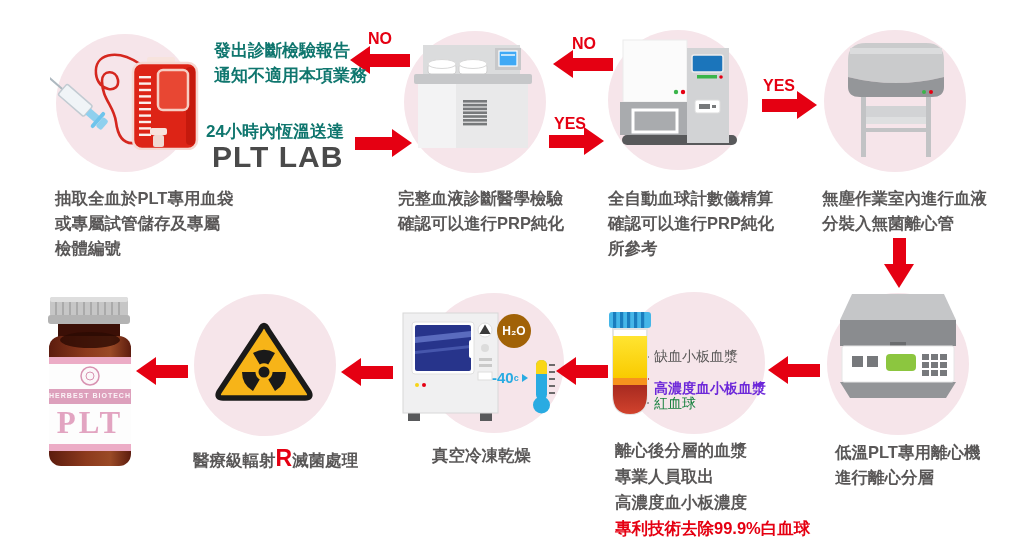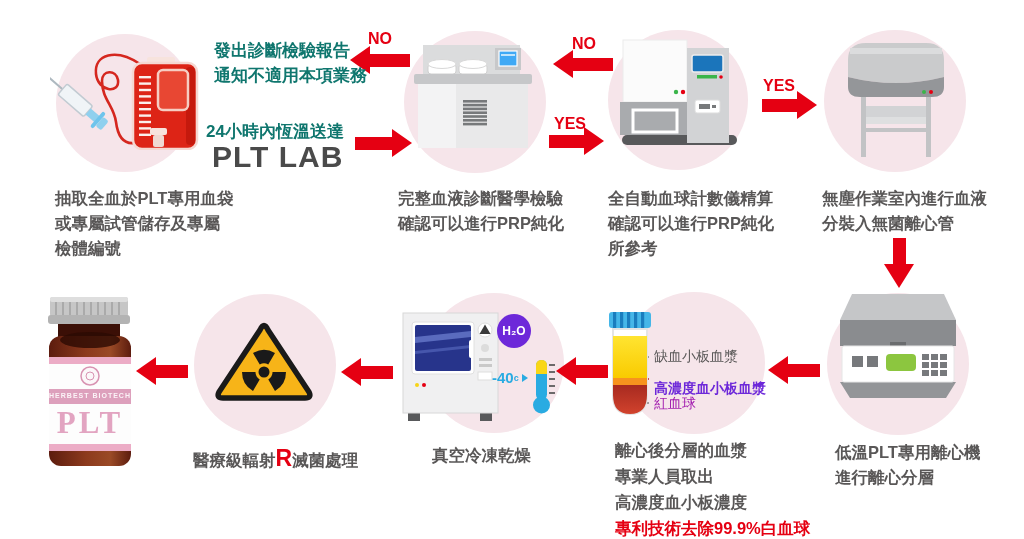--- a/index.html
+++ b/index.html
@@ -19,21 +19,21 @@
   .arr{position:absolute;display:flex;align-items:center;}
   .arr .shaft{background:#E50012;height:13px;}
   .arr .head-l{width:0;height:0;border-top:14px solid transparent;border-bottom:14px solid transparent;border-right:20px solid #E50012;}
   .arr .head-r{width:0;height:0;border-top:14px solid transparent;border-bottom:14px solid transparent;border-left:20px solid #E50012;}
   .arr-down{position:absolute;display:flex;flex-direction:column;align-items:center;}
   .arr-down .shaft{background:#E50012;width:13px;height:26px;}
   .arr-down .head-d{width:0;height:0;border-left:15px solid transparent;border-right:15px solid transparent;border-top:24px solid #E50012;}
   
   .tlab{position:absolute;font-size:14px;white-space:nowrap;}
   
-  .h2o{position:absolute;width:34px;height:34px;border-radius:50%;background:#6d28d9;color:#fff;
+  .h2o{position:absolute;width:34px;height:34px;border-radius:50%;background:#a16207;color:#fff;
        font-size:12px;font-weight:bold;text-align:center;line-height:34px;}
   .temp{position:absolute;color:#29ABE2;font-size:15px;font-weight:bold;display:flex;align-items:center;}
   .temp sup{font-size:9px;}
   .temp .ptr{width:0;height:0;border-top:4px solid transparent;border-bottom:4px solid transparent;
              border-left:6px solid #29ABE2;margin-left:3px;}
   
   .ster span{vertical-align:baseline;}
   .ster .rmark{color:#E50012;font-size:23px;font-weight:bold;}
   
   .vial-brand{position:absolute;left:49px;top:392px;width:82px;text-align:center;color:#FBF3F7;
@@ -359,15 +359,15 @@
     <div>高濃度血小板濃度</div>
     <div class="red">專利技術去除99.9%白血球</div>
   </div>
   <div class="cap" style="left:432px;top:443px;">真空冷凍乾燥</div>
   <div class="cap ster" style="left:193px;top:446px;line-height:24px;">
     <span>醫療級輻射</span><span class="rmark">R</span><span>滅菌處理</span>
   </div>
 
   <div class="tlab" style="left:654px;top:348px;color:#595757;">缺血小板血漿</div>
   <div class="tlab" style="left:654px;top:380px;color:#6d28d9;font-weight:bold;">高濃度血小板血漿</div>
-  <div class="tlab" style="left:654px;top:395px;color:#a21caf;">紅血球</div>
+  <div class="tlab" style="left:654px;top:395px;color:#15803d;">紅血球</div>
 
 </div>
 
 </body></html>

